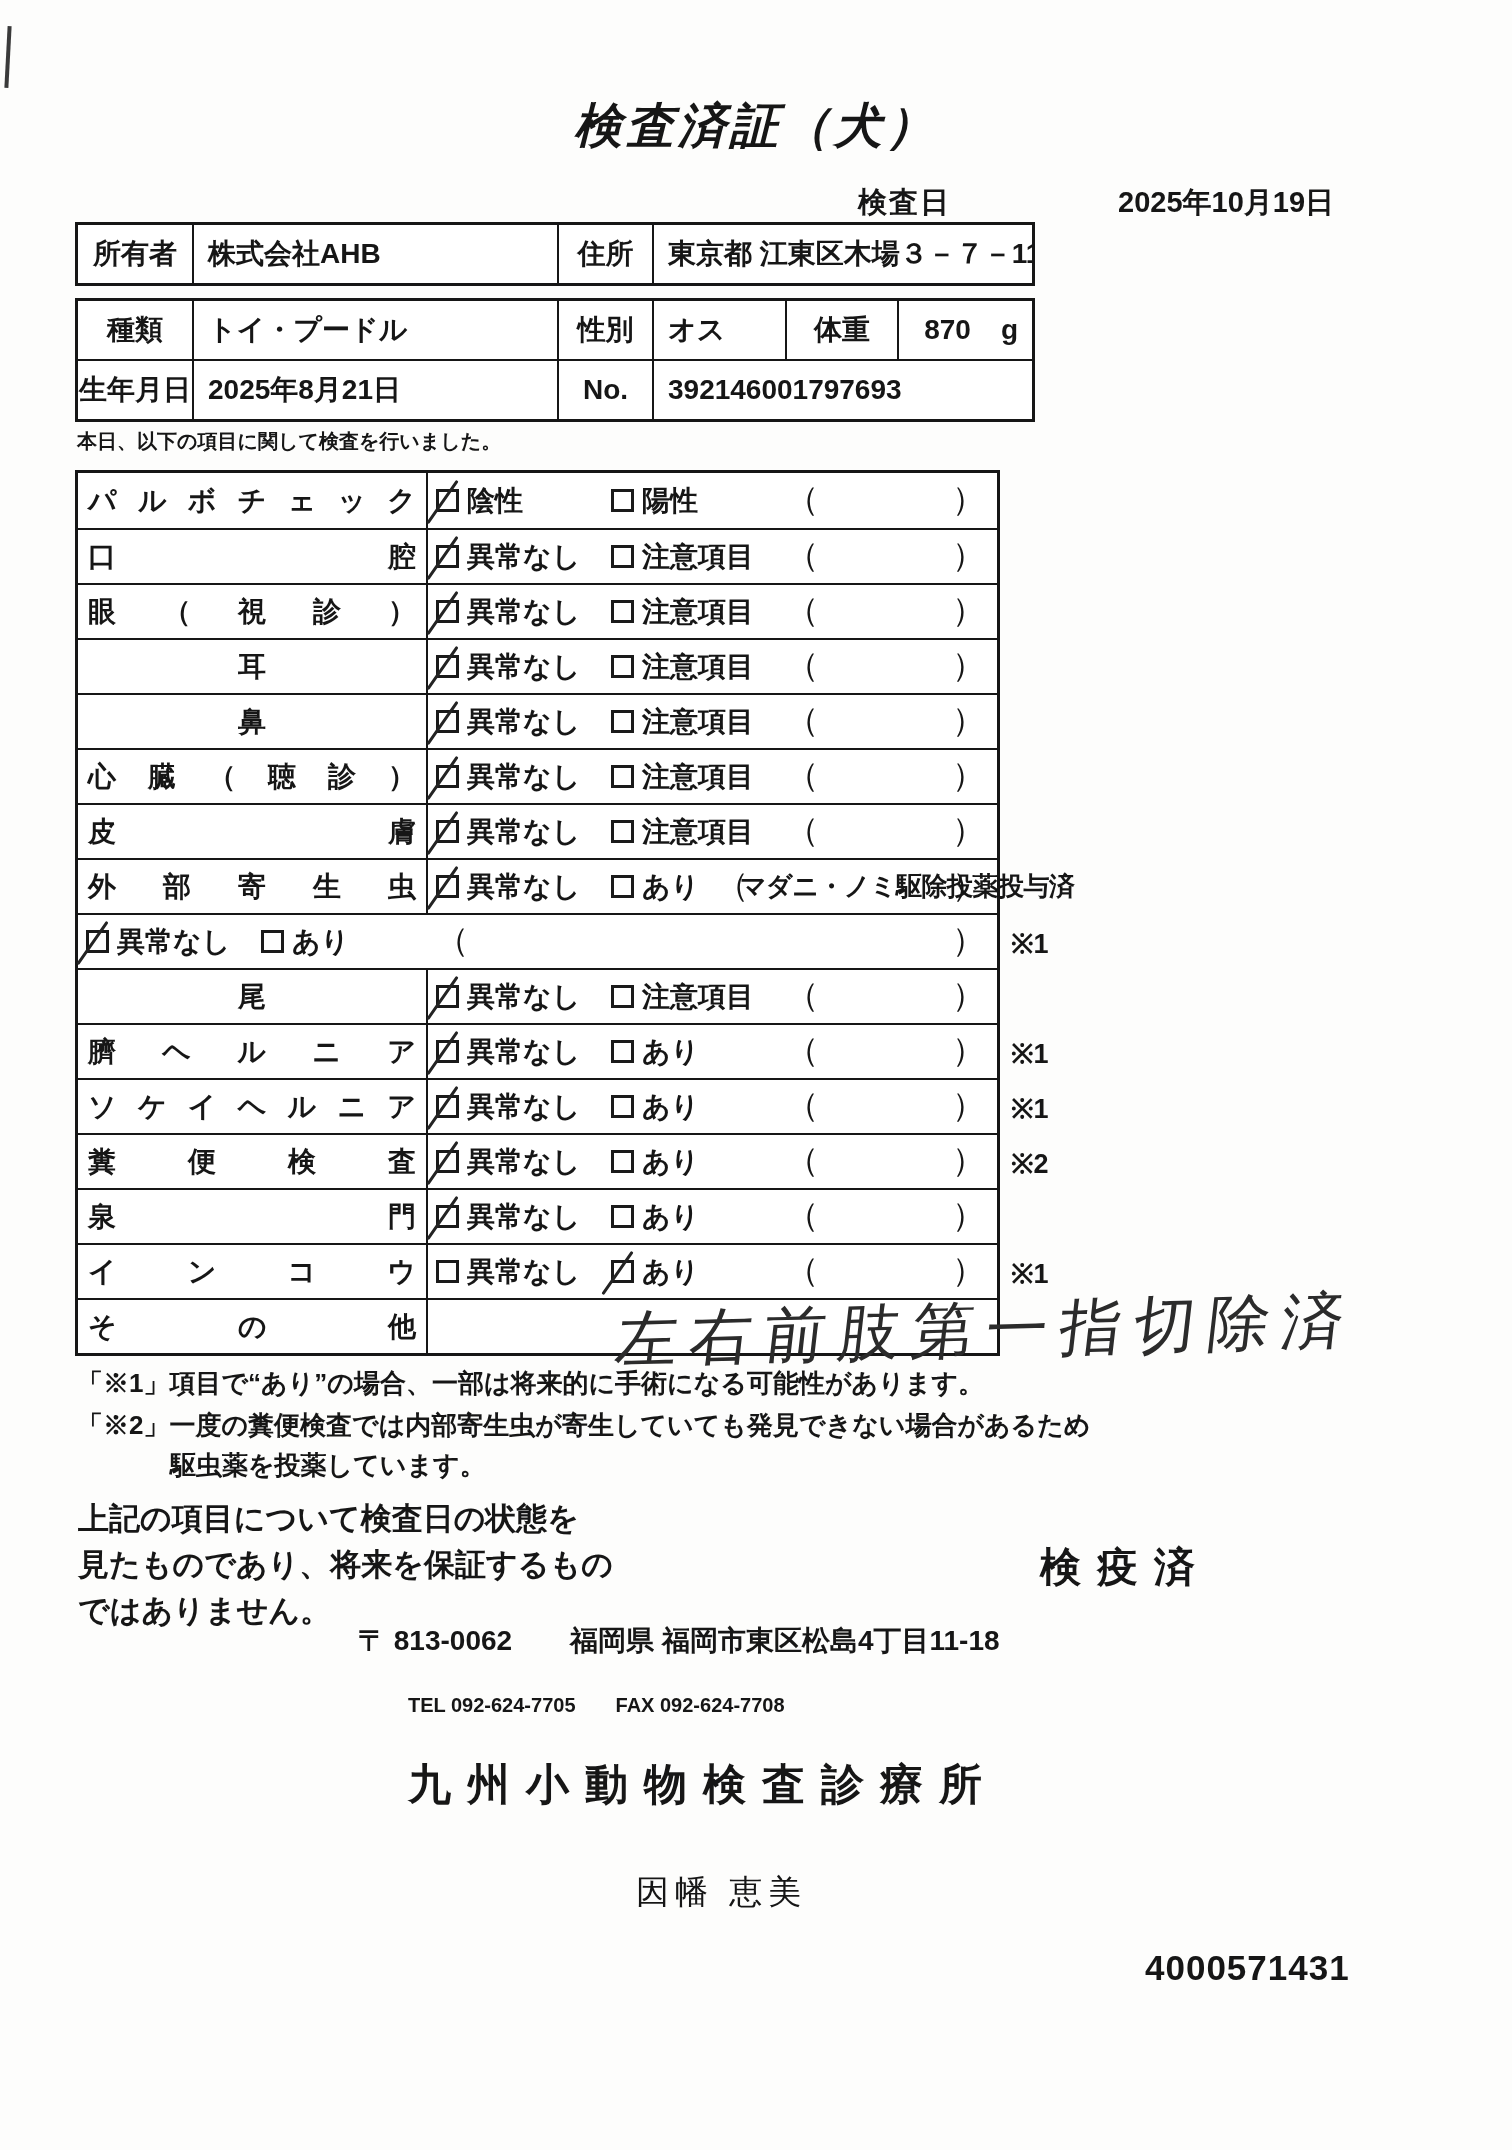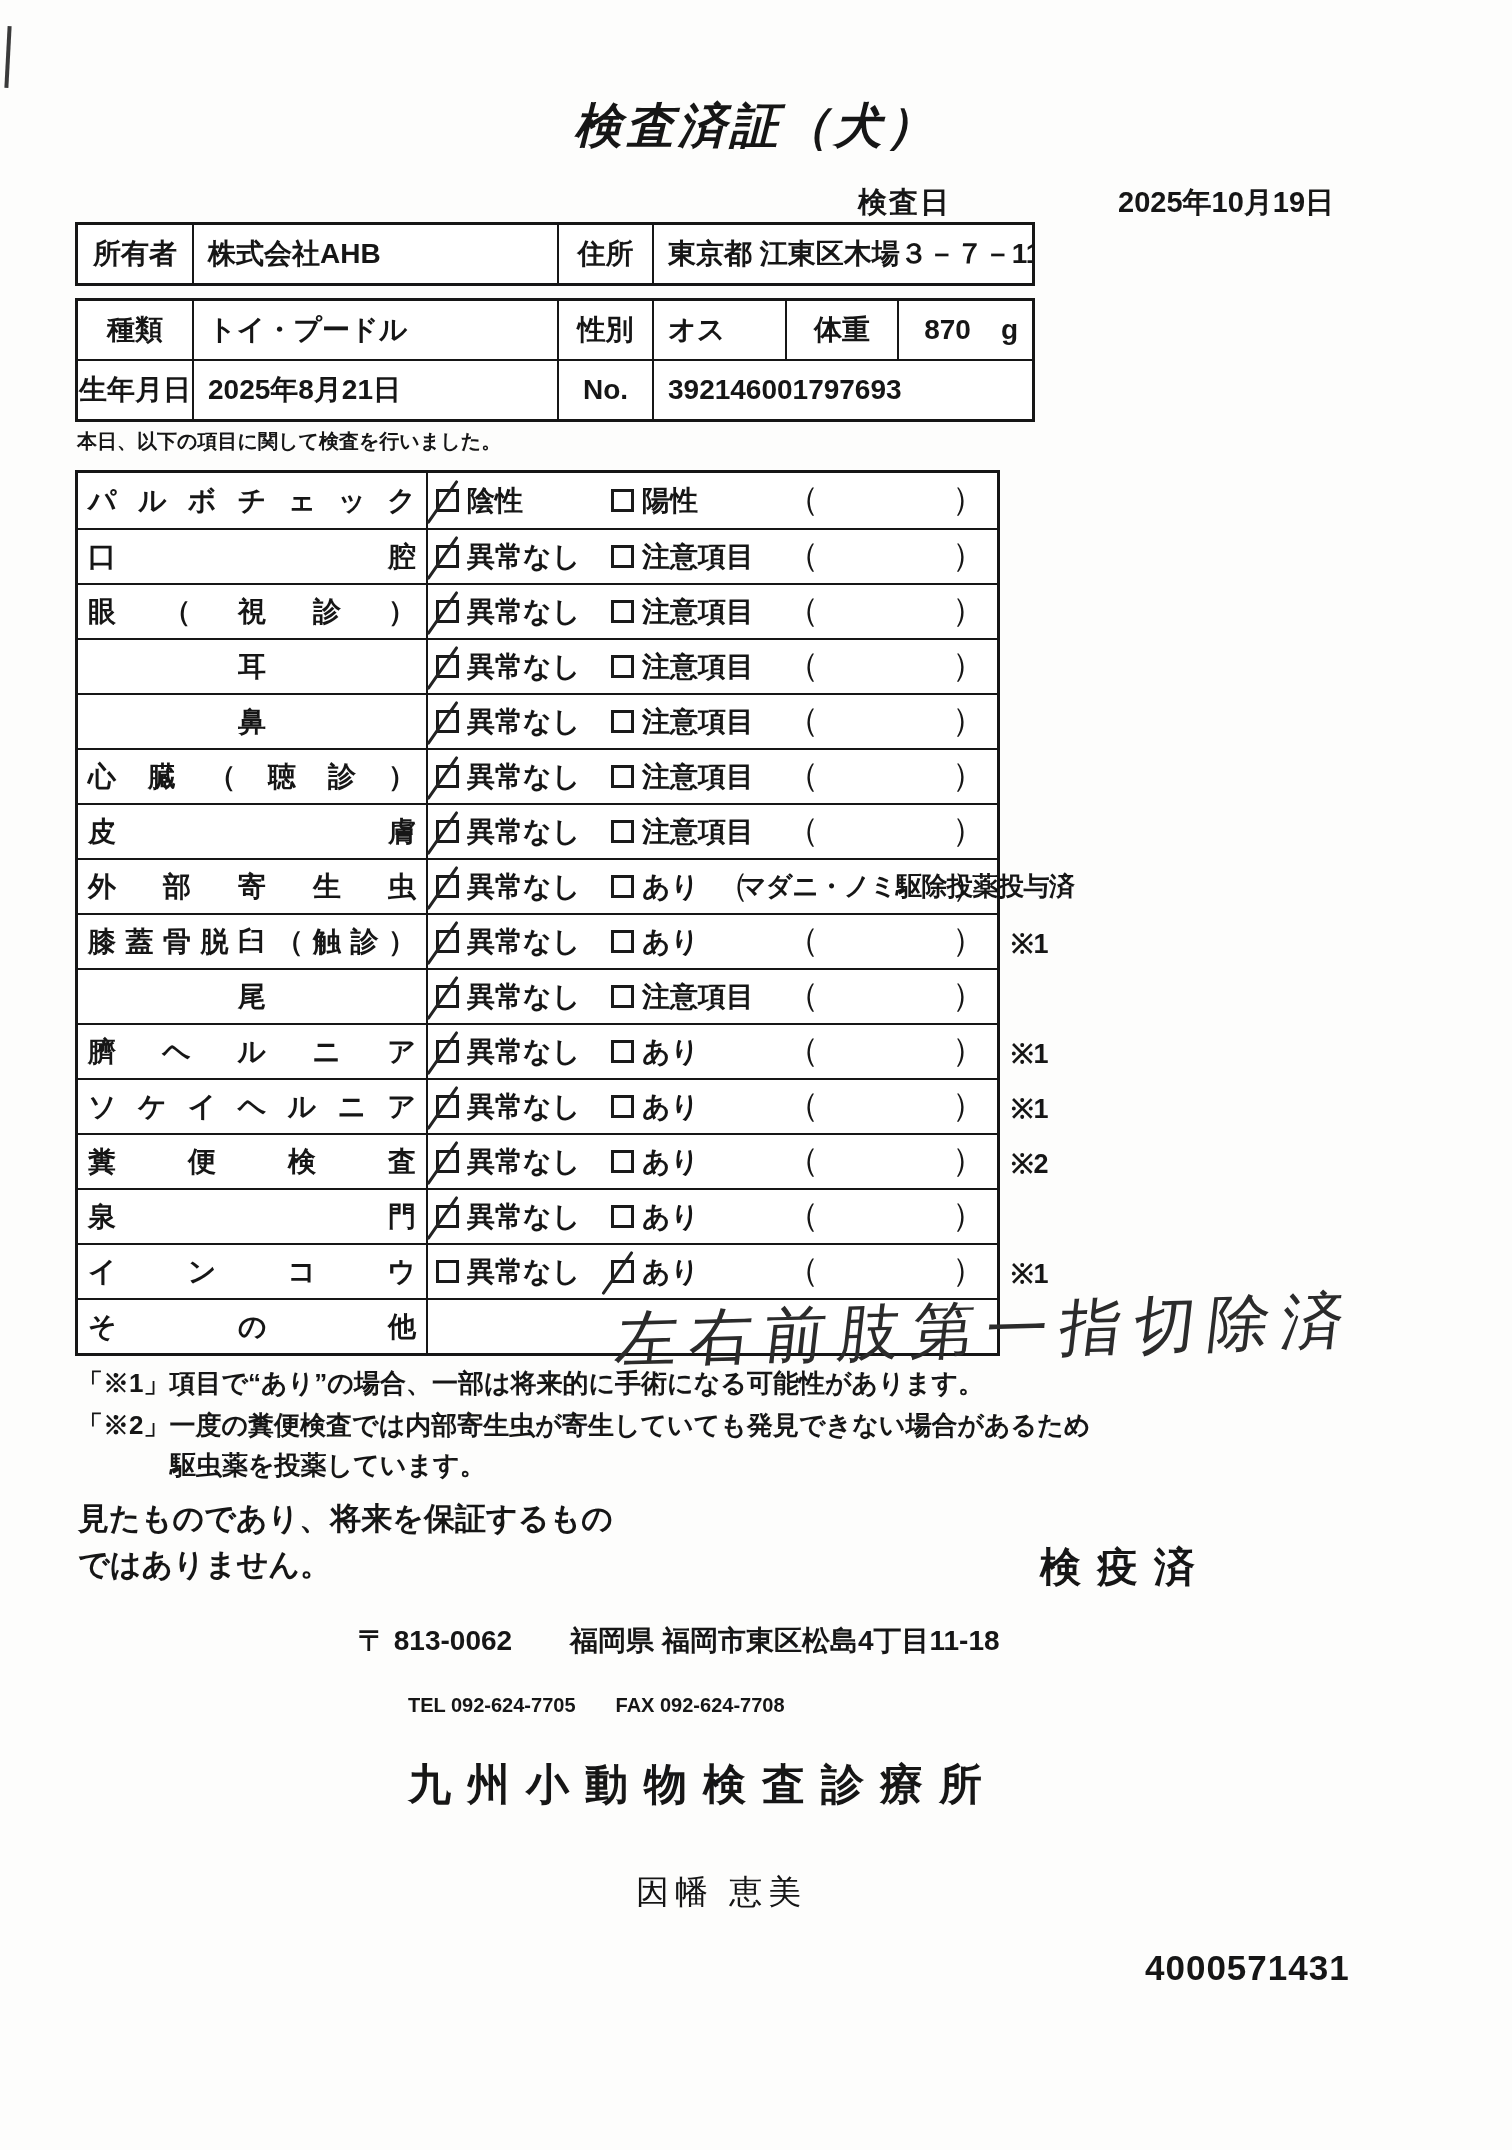--- a/index.html
+++ b/index.html
@@ -236,23 +236,20 @@
         <div class="grp g2">
           <div class="cbox"></div>
           <div>あり</div>
         </div>
         <div class="paren p-open early">（</div>
         <div class="cvalue">マダニ・ノミ駆除投薬投与済</div>
         <div class="paren p-close">）</div>
       </div>
     </div>
     <div class="crow">
-      <div class="clabel">
-        <div class="clabel-inner">膝蓋骨脱臼（触診）</div>
-      </div>
       <div class="ccontent">
         <div class="grp g1">
           <div class="cbox checked"></div>
           <div>異常なし</div>
         </div>
         <div class="grp g2">
           <div class="cbox"></div>
           <div>あり</div>
         </div>
         <div class="paren p-open">（</div>
@@ -374,20 +371,21 @@
         <div class="handwriting">左右前肢第一指切除済</div>
       </div>
     </div>
   </div>
 
 <div class="abs fn1">「※1」項目で“あり”の場合、一部は将来的に手術になる可能性があります。</div>
 <div class="abs fn2">「※2」一度の糞便検査では内部寄生虫が寄生していても発見できない場合があるため</div>
 <div class="abs fn3">駆虫薬を投薬しています。</div>
 
 <div class="abs disclaimer">
+  <div>上記の項目について検査日の状態を</div>
   <div>見たものであり、将来を保証するもの</div>
   <div>ではありません。</div>
 </div>
 
 <div class="abs stamp">検疫済</div>
 
 <div class="abs postal">
   <span>〒 813-0062</span><span class="gap"></span><span>福岡県 福岡市東区松島4丁目11-18</span>
 </div>
 

